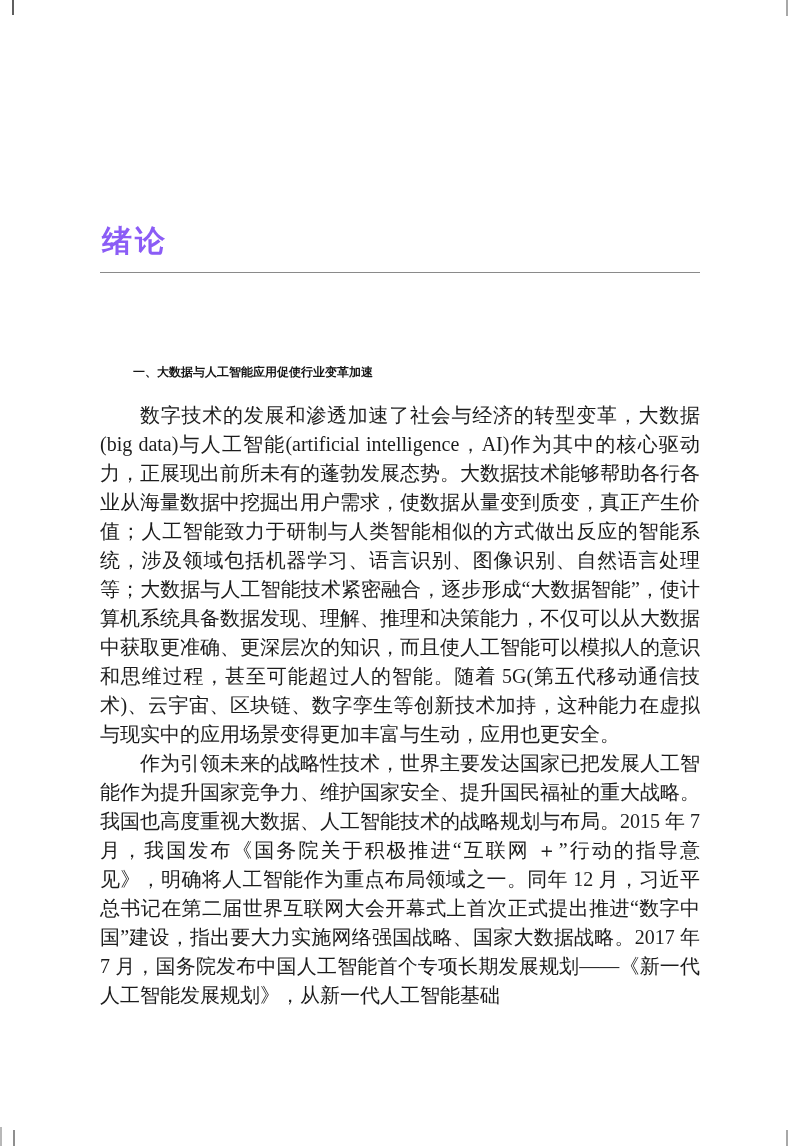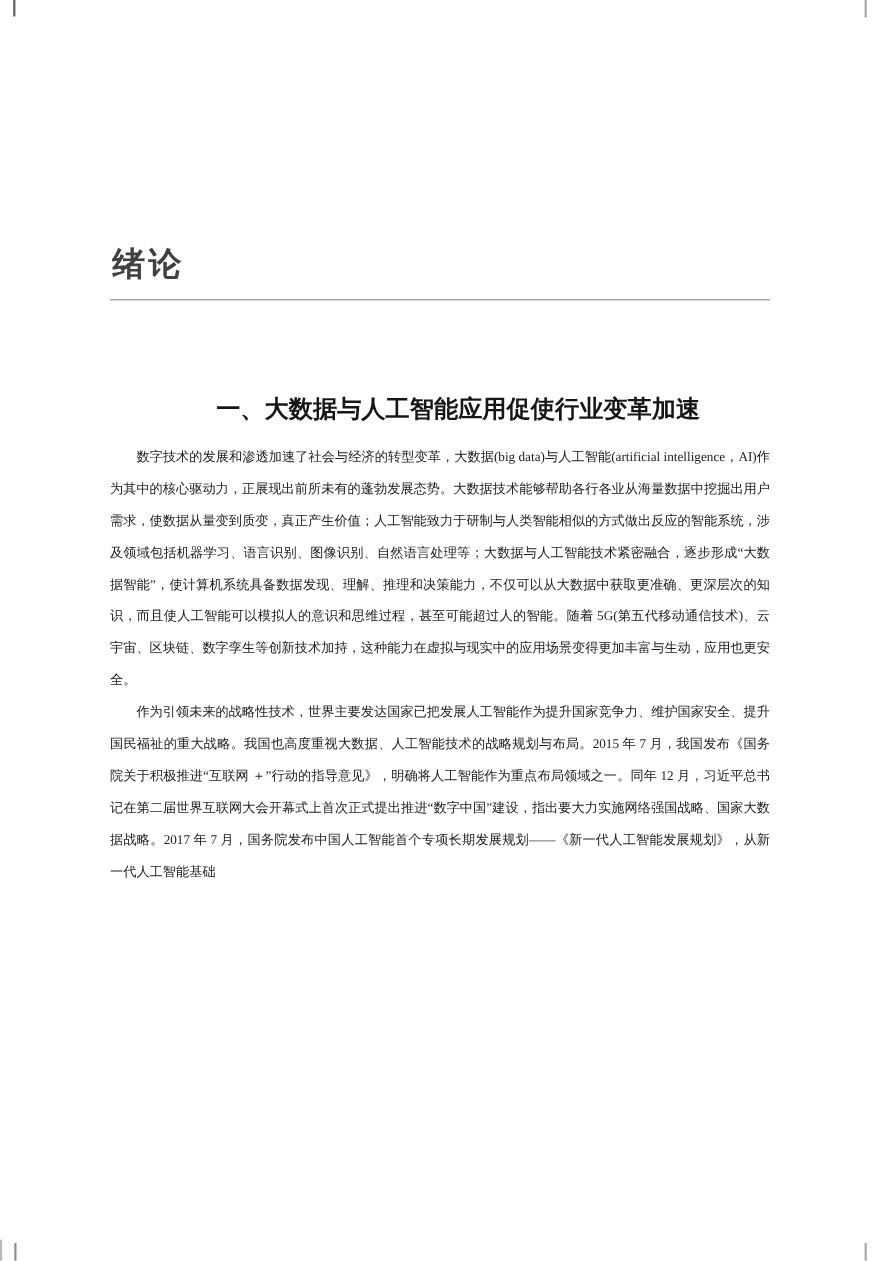--- a/index.html
+++ b/index.html
@@ -15,42 +15,41 @@
     left: 100px; top: 0;
     width: 600px;
   }
   .chapter-title {
     margin: 224px 0 0 2px;
     font-family: "Liberation Sans", "DejaVu Sans", sans-serif;
     font-weight: 600;
     font-size: 30px;
     line-height: 34px;
     letter-spacing: 3px;
-    color: #404040;
+    color: #8b5cf6;
   }
   .title-rule {
     margin-top: 14px;
     height: 0;
     border-top: 1px solid #8a8a8a;
     width: 600px;
   }
   .section-heading {
     margin: 88px 0 0 0;
     padding-left: 33px;
     font-family: "Liberation Sans", "DejaVu Sans", sans-serif;
     font-weight: 700;
-    font-size: 22px;
+    font-size: 12px;
     line-height: 22px;
     color: #161616;
-    text-align: center;
   }
   .body-text { margin-top: 18px; }
   .body-text p {
     margin: 0; padding: 0;
-    font-size: 12px;
+    font-size: 20px;
     line-height: 29px;
     text-align: justify;
     text-justify: inter-ideograph;
     text-indent: 2em;
     color: #1c1c1c;
   }
   .scan-mark {
     position: absolute;
     width: 2px;
   }

